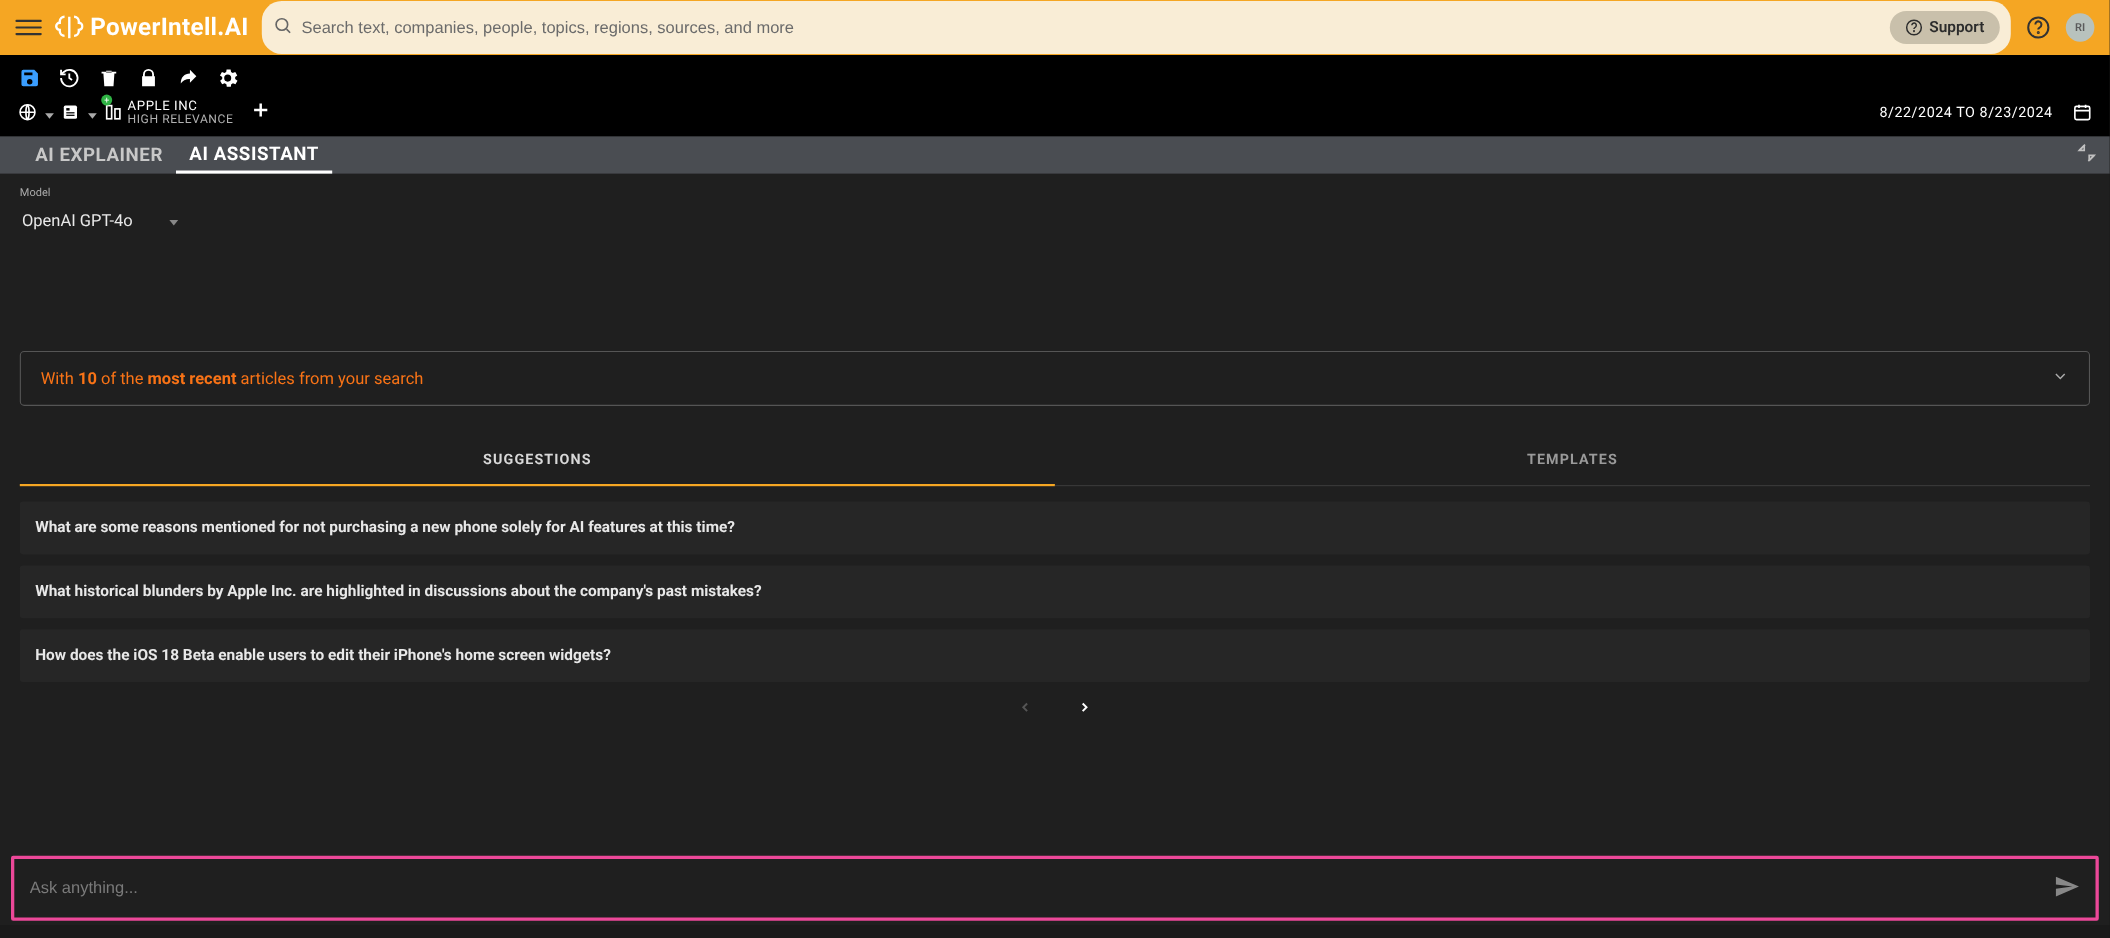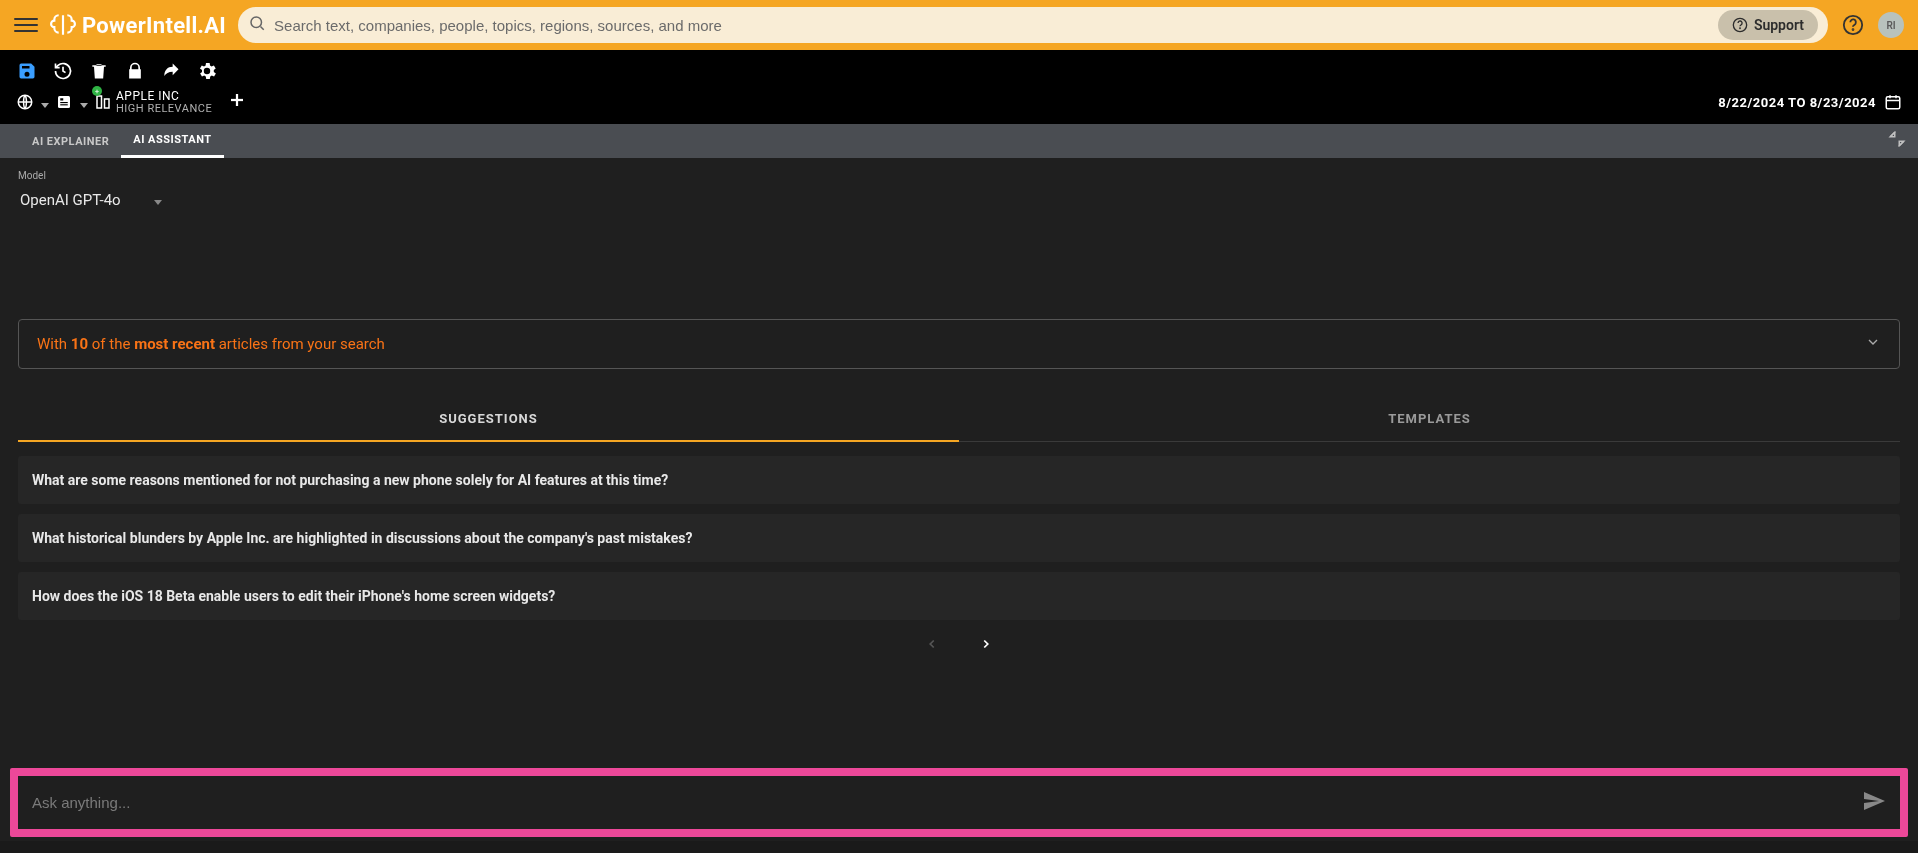--- a/index.html
+++ b/index.html
@@ -4,21 +4,21 @@
 <style>
   * { box-sizing: border-box; margin: 0; padding: 0; }
   html, body { width: 1918px; height: 853px; font-family: -apple-system, BlinkMacSystemFont, "Segoe UI", Roboto, Arial, sans-serif; background: #1a1a1a; color: #e0e0e0; overflow: hidden; }
 
   
   .top-bar { height: 50px; background: #f5a623; display: flex; align-items: center; padding: 0 14px; gap: 12px; }
   .hamburger { width: 24px; height: 24px; cursor: pointer; display: flex; flex-direction: column; justify-content: center; gap: 4px; }
   .hamburger span { display: block; height: 2px; background: #333; border-radius: 1px; }
   .brand { display: flex; align-items: center; gap: 6px; color: #fff; font-size: 22px; font-weight: 700; letter-spacing: 0.3px; }
   .brand-icon svg { display: block; }
-  .search-wrap { flex: 1; height: 36px; background: #f9edd6; border-radius: 18px; display: flex; align-items: center; padding: 0 10px; gap: 8px; }
+  .search-wrap { flex: 1; height: 48px; background: #f9edd6; border-radius: 18px; display: flex; align-items: center; padding: 0 10px; gap: 8px; }
   .search-wrap input { flex: 1; border: none; outline: none; background: transparent; font-size: 15px; color: #333; }
   .search-wrap input::placeholder { color: #6b6b6b; }
   .search-icon { color: #666; }
   .support-btn { background: #c9c0ab; color: #2c2c2c; border-radius: 18px; height: 30px; padding: 0 14px; display: flex; align-items: center; gap: 6px; font-weight: 600; font-size: 14px; cursor: pointer; }
   .help-icon, .avatar { width: 26px; height: 26px; border-radius: 50%; display: flex; align-items: center; justify-content: center; cursor: pointer; }
   .help-icon { color: #333; }
   .avatar { background: #b8c2bd; color: #5b5b5b; font-size: 10px; font-weight: 600; }
 
   
   .header { background: #000; padding: 10px 16px 10px 16px; }
@@ -31,25 +31,25 @@
   .header-row2 { display: flex; align-items: center; justify-content: space-between; margin-top: 8px; }
   .filter-chips { display: flex; align-items: center; gap: 6px; }
   .chip { display: flex; align-items: center; gap: 4px; color: #fff; cursor: pointer; }
   .chip svg { display: block; }
   .caret-down::after { content: ""; display: inline-block; border-left: 4px solid transparent; border-right: 4px solid transparent; border-top: 5px solid #aaa; margin-left: 3px; }
   .company-tag { display: flex; flex-direction: column; line-height: 1.05; font-size: 12px; font-weight: 400; letter-spacing: 0.5px; }
   .company-tag .sub { font-size: 11px; color: #b0b0b0; }
   .company-wrap { display: flex; align-items: center; gap: 4px; position: relative; }
   .green-dot { position: absolute; top: -4px; left: -2px; width: 10px; height: 10px; background: #2fb344; border-radius: 50%; color: #fff; font-size: 8px; display:flex; align-items:center; justify-content:center; }
   .add-btn { color: #fff; cursor: pointer; margin-left: 10px; }
-  .date-range { color: #fff; font-size: 13px; font-weight: 700; letter-spacing: 0.5px; display: flex; align-items: center; gap: 8px; }
+  .date-range { color: #fff; font-size: 13px; font-weight: 400; letter-spacing: 0.5px; display: flex; align-items: center; gap: 18px; }
 
   
   .tabs-bar { background: #4a4d52; display: flex; align-items: center; padding: 0 20px; height: 34px; position: relative; }
-  .tab { font-size: 11px; font-weight: 700; letter-spacing: 0.5px; color: #c8c8c8; padding: 0 12px; height: 100%; display: flex; align-items: center; cursor: pointer; }
+  .tab { font-size: 17px; font-weight: 700; letter-spacing: 0.5px; color: #c8c8c8; padding: 0 12px; height: 100%; display: flex; align-items: center; cursor: pointer; }
   .tab.active { color: #fff; border-bottom: 3px solid #fff; }
   .collapse-btn { position: absolute; right: 12px; color: #c0c0c0; cursor: pointer; }
 
   
   .panel { background: #1f1f1f; padding: 12px 18px 10px 18px; height: calc(853px - 50px - 86px - 34px); position: relative; }
   .model-label { font-size: 10px; color: #aaa; }
   .model-select { margin-top: 4px; display: inline-flex; align-items: center; gap: 30px; font-size: 15px; color: #e8e8e8; padding: 6px 2px 10px 2px; cursor: pointer; }
   .model-select .caret-down::after { border-top-color: #888; }
 
   .context-box { margin-top: 100px; border: 1px solid #555; border-radius: 4px; padding: 14px 18px; font-size: 15px; color: #f97316; display: flex; justify-content: space-between; align-items: center; cursor: pointer; }
@@ -60,21 +60,21 @@
   .subtab.active { color: #d8d8d8; border-bottom: 2px solid #f5a623; }
   .subtab:not(.active) { border-bottom: 1px solid #3a3a3a; }
 
   .suggestion-list { margin-top: 14px; display: flex; flex-direction: column; gap: 10px; }
   .suggestion { background: #262626; border-radius: 3px; padding: 16px 14px; font-size: 14px; font-weight: 700; color: #e8e8e8; cursor: pointer; }
 
   .pager { display: flex; justify-content: center; gap: 40px; margin-top: 14px; color: #aaa; }
   .pager .pg { cursor: pointer; font-size: 18px; }
   .pager .pg.disabled { color: #555; cursor: default; }
 
-  .ask-row { position: absolute; left: 10px; right: 10px; bottom: 4px; border: 8px solid #ec4899; border-radius: 2px; padding: 8px 14px; display: flex; align-items: center; gap: 10px; background: #1f1f1f; }
+  .ask-row { position: absolute; left: 10px; right: 10px; bottom: 4px; border: 3px solid #ec4899; border-radius: 2px; padding: 8px 14px; display: flex; align-items: center; gap: 10px; background: #1f1f1f; }
   .ask-row input { flex: 1; background: transparent; border: none; outline: none; color: #ccc; font-size: 15px; padding: 10px 0; }
   .ask-row input::placeholder { color: #7a7a7a; }
   .send-btn { color: #888; cursor: pointer; }
 </style>
 </head>
 <body>
 
 <div class="top-bar">
   <div class="hamburger">
       <span></span>

